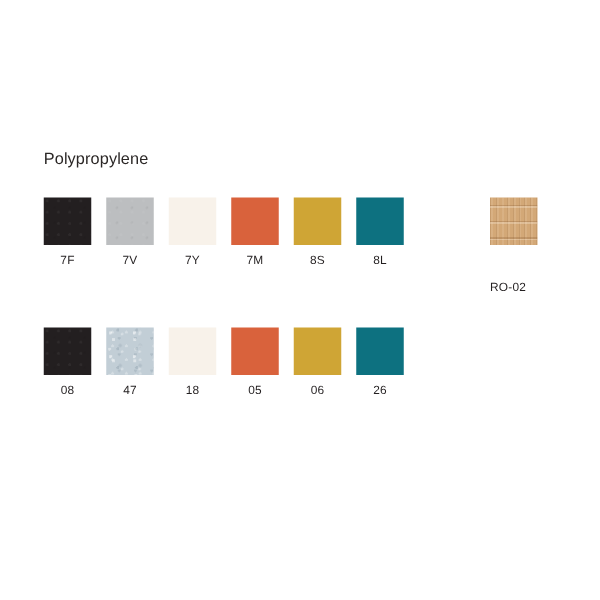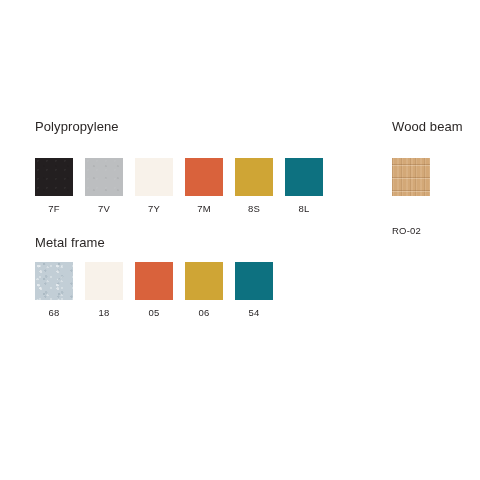--- a/index.html
+++ b/index.html
@@ -155,45 +155,47 @@
       <div class="swatch-cell">
         <div class="swatch" style="background: rgb(207, 165, 53);"></div>
         <div class="swatch-label">8S</div>
       </div>
       <div class="swatch-cell">
         <div class="swatch" style="background: rgb(13, 113, 128);"></div>
         <div class="swatch-label">8L</div>
       </div>
     </div>
 
-  <div class="section-title" id="mf-title">Metal frame</div>
   <div class="swatch-row" id="mf-row">
       <div class="swatch-cell">
+        <div class="swatch tex-soft" style="background: rgb(35, 31, 32);"></div>
+        <div class="swatch-label">08</div>
+      </div>
+      <div class="swatch-cell">
         <div class="swatch tex-speckle" style="background: rgb(194, 206, 214);"></div>
-        <div class="swatch-label">68</div>
+        <div class="swatch-label">47</div>
       </div>
       <div class="swatch-cell">
         <div class="swatch" style="background: rgb(248, 242, 234);"></div>
         <div class="swatch-label">18</div>
       </div>
       <div class="swatch-cell">
         <div class="swatch" style="background: rgb(217, 98, 60);"></div>
         <div class="swatch-label">05</div>
       </div>
       <div class="swatch-cell">
         <div class="swatch" style="background: rgb(207, 165, 53);"></div>
         <div class="swatch-label">06</div>
       </div>
       <div class="swatch-cell">
         <div class="swatch" style="background: rgb(13, 113, 128);"></div>
-        <div class="swatch-label">54</div>
+        <div class="swatch-label">26</div>
       </div>
     </div>
 
-  <div class="section-title" id="wood-title">Wood beam</div>
   <div class="swatch-row" id="wood-row">
       <div class="swatch-cell wide">
         <div class="swatch tex-wood" style="background: rgb(211, 168, 119);"></div>
         <div class="swatch-label wide">RO-02</div>
       </div>
     </div>
 
 </div>
 
 </body></html>

